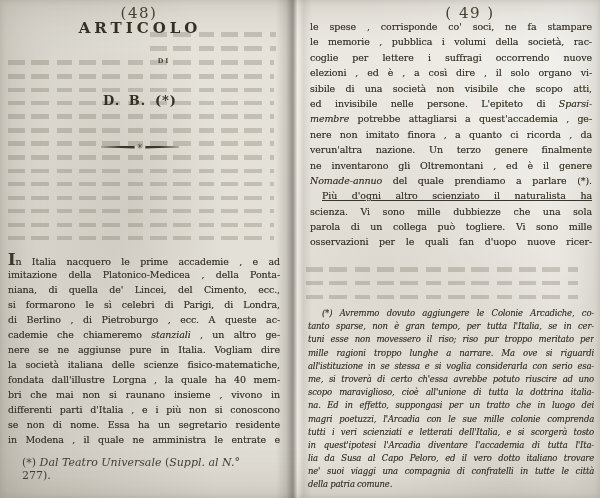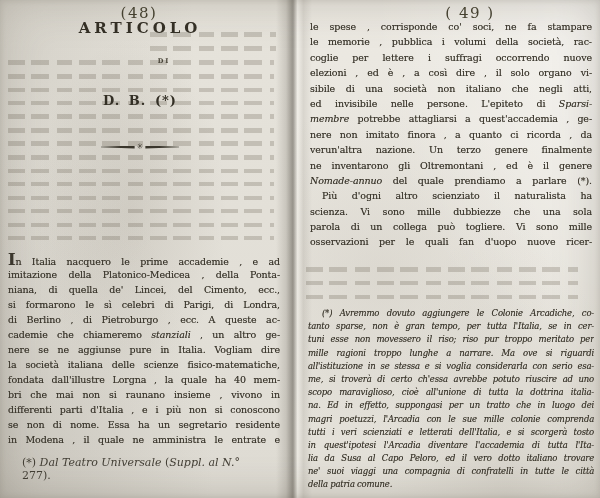--- a/index.html
+++ b/index.html
@@ -83,21 +83,21 @@
   .lp-body{top:252px;left:8px;width:272px;}
   .rp-body{top:19px;left:18px;width:282px;}
   .line{
     text-align:justify;text-align-last:justify;
     overflow:hidden;white-space:nowrap;
     color:#3a362c;text-shadow:0 0 .4px rgba(58,54,44,.6);
   }
   .lp-body .line{font-size:9.5px;line-height:15px;height:15px;letter-spacing:-.1px;}
   .rp-body .line{font-size:9.5px;line-height:15.4px;height:15.4px;letter-spacing:-.1px;}
   .lp-body .para .line:first-child::first-letter{font-size:16px;font-weight:600;}
-  .para.indent-first .line:first-child{text-indent:12px;}
+  .para.indent-first .line:first-child{text-indent:12px;text-decoration:underline;}
 
   .footnote{position:absolute;color:rgba(56,52,42,.94);}
   .lp-footnote{
     top:456px;left:22px;width:250px;font-size:11px;
     font-style:normal;text-align:left;
   }
   .rp-footnote{top:307px;left:16px;width:286px;font-style:italic;}
   .rp-footnote .line{
     font-size:8.5px;line-height:13.2px;height:13.2px;letter-spacing:-.2px;word-spacing:-.3px;
   }
@@ -154,21 +154,21 @@
 
   <div class="page right">
     <div class="pagenum rp-number">( 49 )</div>
 
     <div class="body-col rp-body">
       <div class="para">
           <div class="line">le spese , corrisponde co' soci, ne fa stampare</div>
           <div class="line">le memorie , pubblica i volumi della società, rac-</div>
           <div class="line">coglie per lettere i suffragi occorrendo nuove</div>
           <div class="line">elezioni , ed è , a così dire , il solo organo vi-</div>
-          <div class="line">sibile di una società non italiano che negli atti,</div>
+          <div class="line">sibile di una società non visibile che scopo atti,</div>
           <div class="line">ed invisibile nelle persone. L'epiteto di <i>Sparsi-</i></div>
           <div class="line"><i>membre</i> potrebbe attagliarsi a quest'accademia , ge-</div>
           <div class="line">nere non imitato finora , a quanto ci ricorda , da</div>
           <div class="line">verun'altra nazione. Un terzo genere finalmente</div>
           <div class="line">ne inventarono gli Oltremontani , ed è il genere</div>
           <div class="line"><i>Nomade-annuo</i> del quale prendiamo a parlare (*).</div>
         </div>
       <div class="para indent-first">
           <div class="line">Più d'ogni altro scienziato il naturalista ha</div>
           <div class="line">scienza. Vi sono mille dubbiezze che una sola</div>

